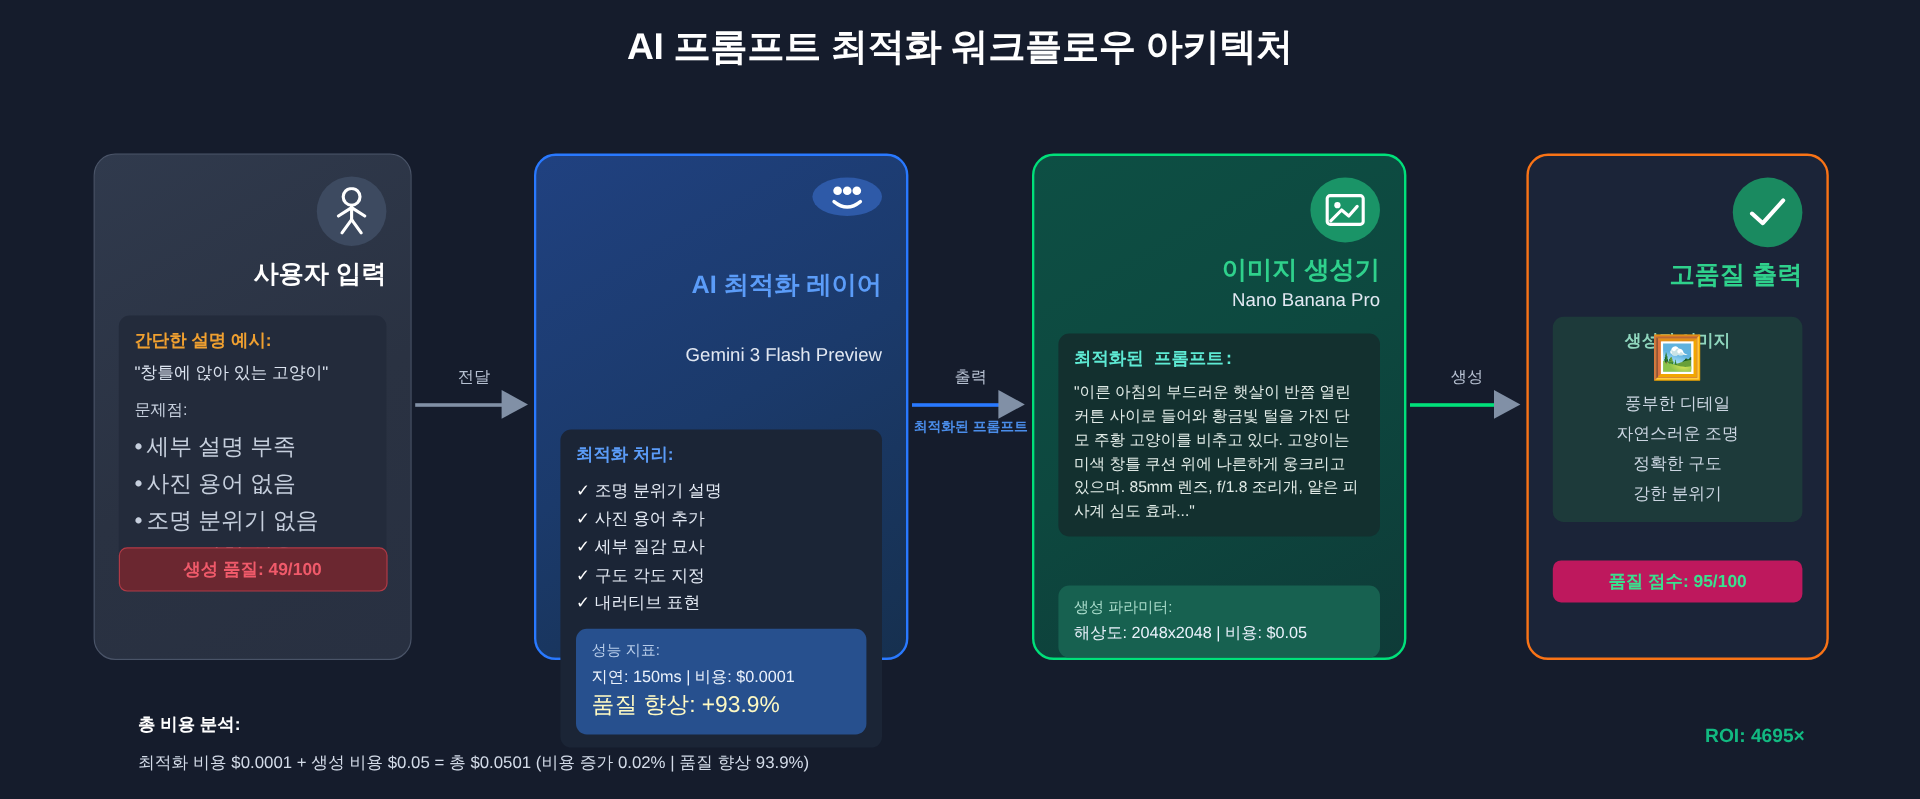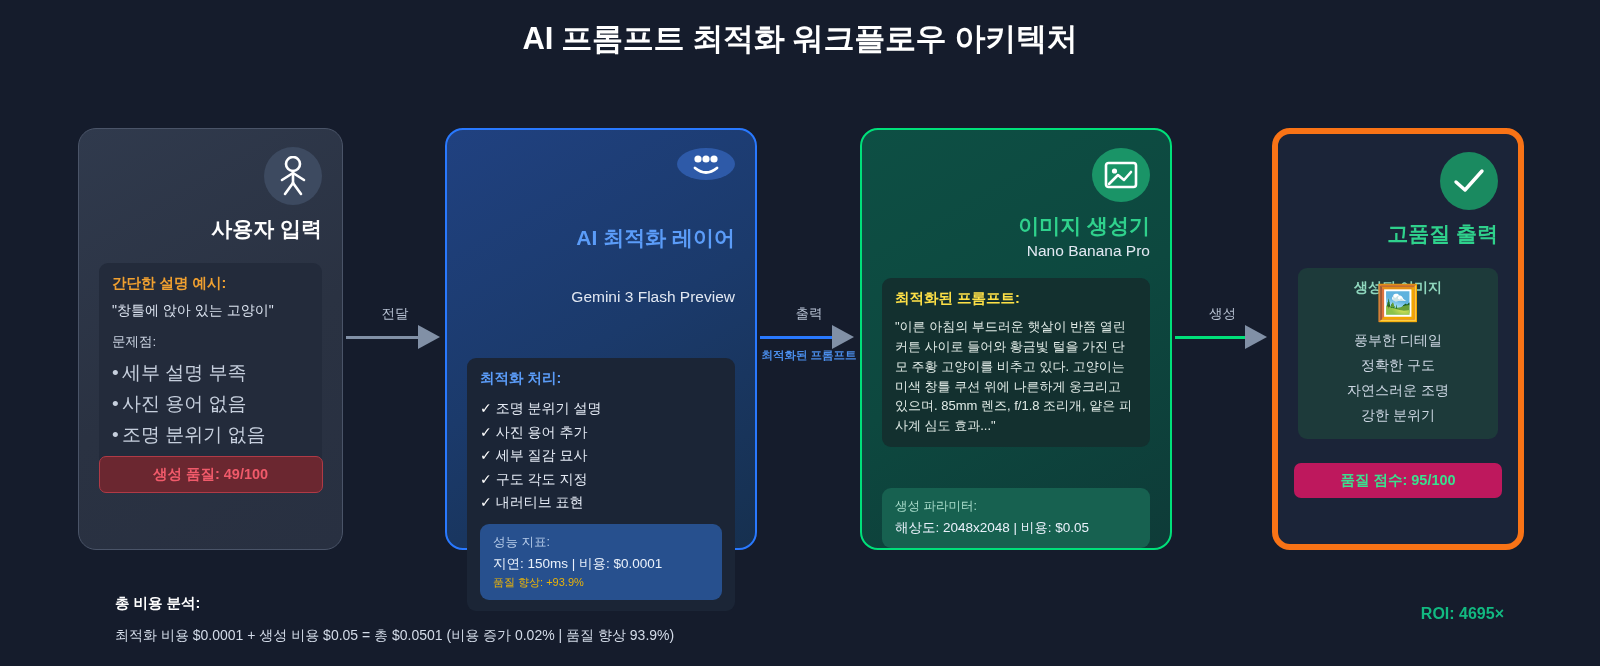--- a/index.html
+++ b/index.html
@@ -71,21 +71,21 @@
     height: 422px;
     background: linear-gradient(150deg, #0d4f44 0%, #0d483f 50%, #0e3b38 100%);
     border: 2px solid #00e07a;
   }
   
   .card-4 {
     left: 1272px;
     width: 252px;
     height: 422px;
     background: #1b2438;
-    border: 6px solid #f97316;
+    border: 2px solid #f97316;
   }
 
   
   .icon-circle {
     width: 58px;
     height: 58px;
     border-radius: 50%;
     display: flex;
     align-items: center;
     justify-content: center;
@@ -126,21 +126,21 @@
   .panel-3 { background: #13302f; margin-top: 18px; }
   .panel-4 { background: #1d3a3a; margin-top: 22px; text-align: center; }
 
   .panel-heading {
     font-size: 14.5px;
     font-weight: bold;
     margin-bottom: 9px;
   }
   .h-orange { color: #f0a030; }
   .h-blue   { color: #5b9cf8; }
-  .h-green  { color: #fde047; }
+  .h-green  { color: #5eead4; font-family: Liberation Mono, monospace; }
 
   .quote-line {
     font-size: 14px;
     color: #dbe3ef;
     margin-bottom: 13px;
   }
   .label-line {
     font-size: 13.5px;
     color: #c6cfdd;
     margin-bottom: 7px;
@@ -186,21 +186,21 @@
   .metrics {
     width: 100%;
     border-radius: 9px;
     padding: 10px 13px;
     margin-top: 9px;
   }
   .metrics-2 { background: #27508e; }
   .metrics-3 { background: #176150; margin-top: 41px; }
   .metrics-title { font-size: 12.5px; margin-bottom: 3px; }
   .metrics-line  { font-size: 13.5px; color: #eaf1fb; line-height: 1.5; }
-  .metrics-hl    { font-size: 11px; color: #eab308; line-height: 1.5; }
+  .metrics-hl    { font-size: 19px; color: #fef9c3; line-height: 1.5; }
   .m-title-blue  { color: #b8cdea; }
   .m-title-green { color: #a9dccb; }
 
   
   .badge {
     width: 100%;
     border-radius: 7px;
     text-align: center;
     font-size: 14.5px;
     font-weight: bold;
@@ -394,22 +394,22 @@
       <svg width="34" height="28" viewBox="0 0 34 28">
         <polyline points="4,15 13,23 30,4" fill="none" stroke="#ffffff" stroke-width="3.4" stroke-linecap="round" stroke-linejoin="round"></polyline>
       </svg>
     </div>
     <div class="card-title t-green">고품질 출력</div>
 
     <div class="panel panel-4">
       <div class="panel-4-title">생성된 이미지</div>
       <div class="img-emoji">🖼️</div>
       <div class="feature-line">풍부한 디테일</div>
+      <div class="feature-line">자연스러운 조명</div>
       <div class="feature-line">정확한 구도</div>
-      <div class="feature-line">자연스러운 조명</div>
       <div class="feature-line">강한 분위기</div>
     </div>
 
     <div class="badge badge-4">품질 점수: 95/100</div>
   </div>
 
   <div class="conn conn-1">
     <div class="lbl-top">전달</div>
     <div class="bar"></div>
     <div class="head"></div>

